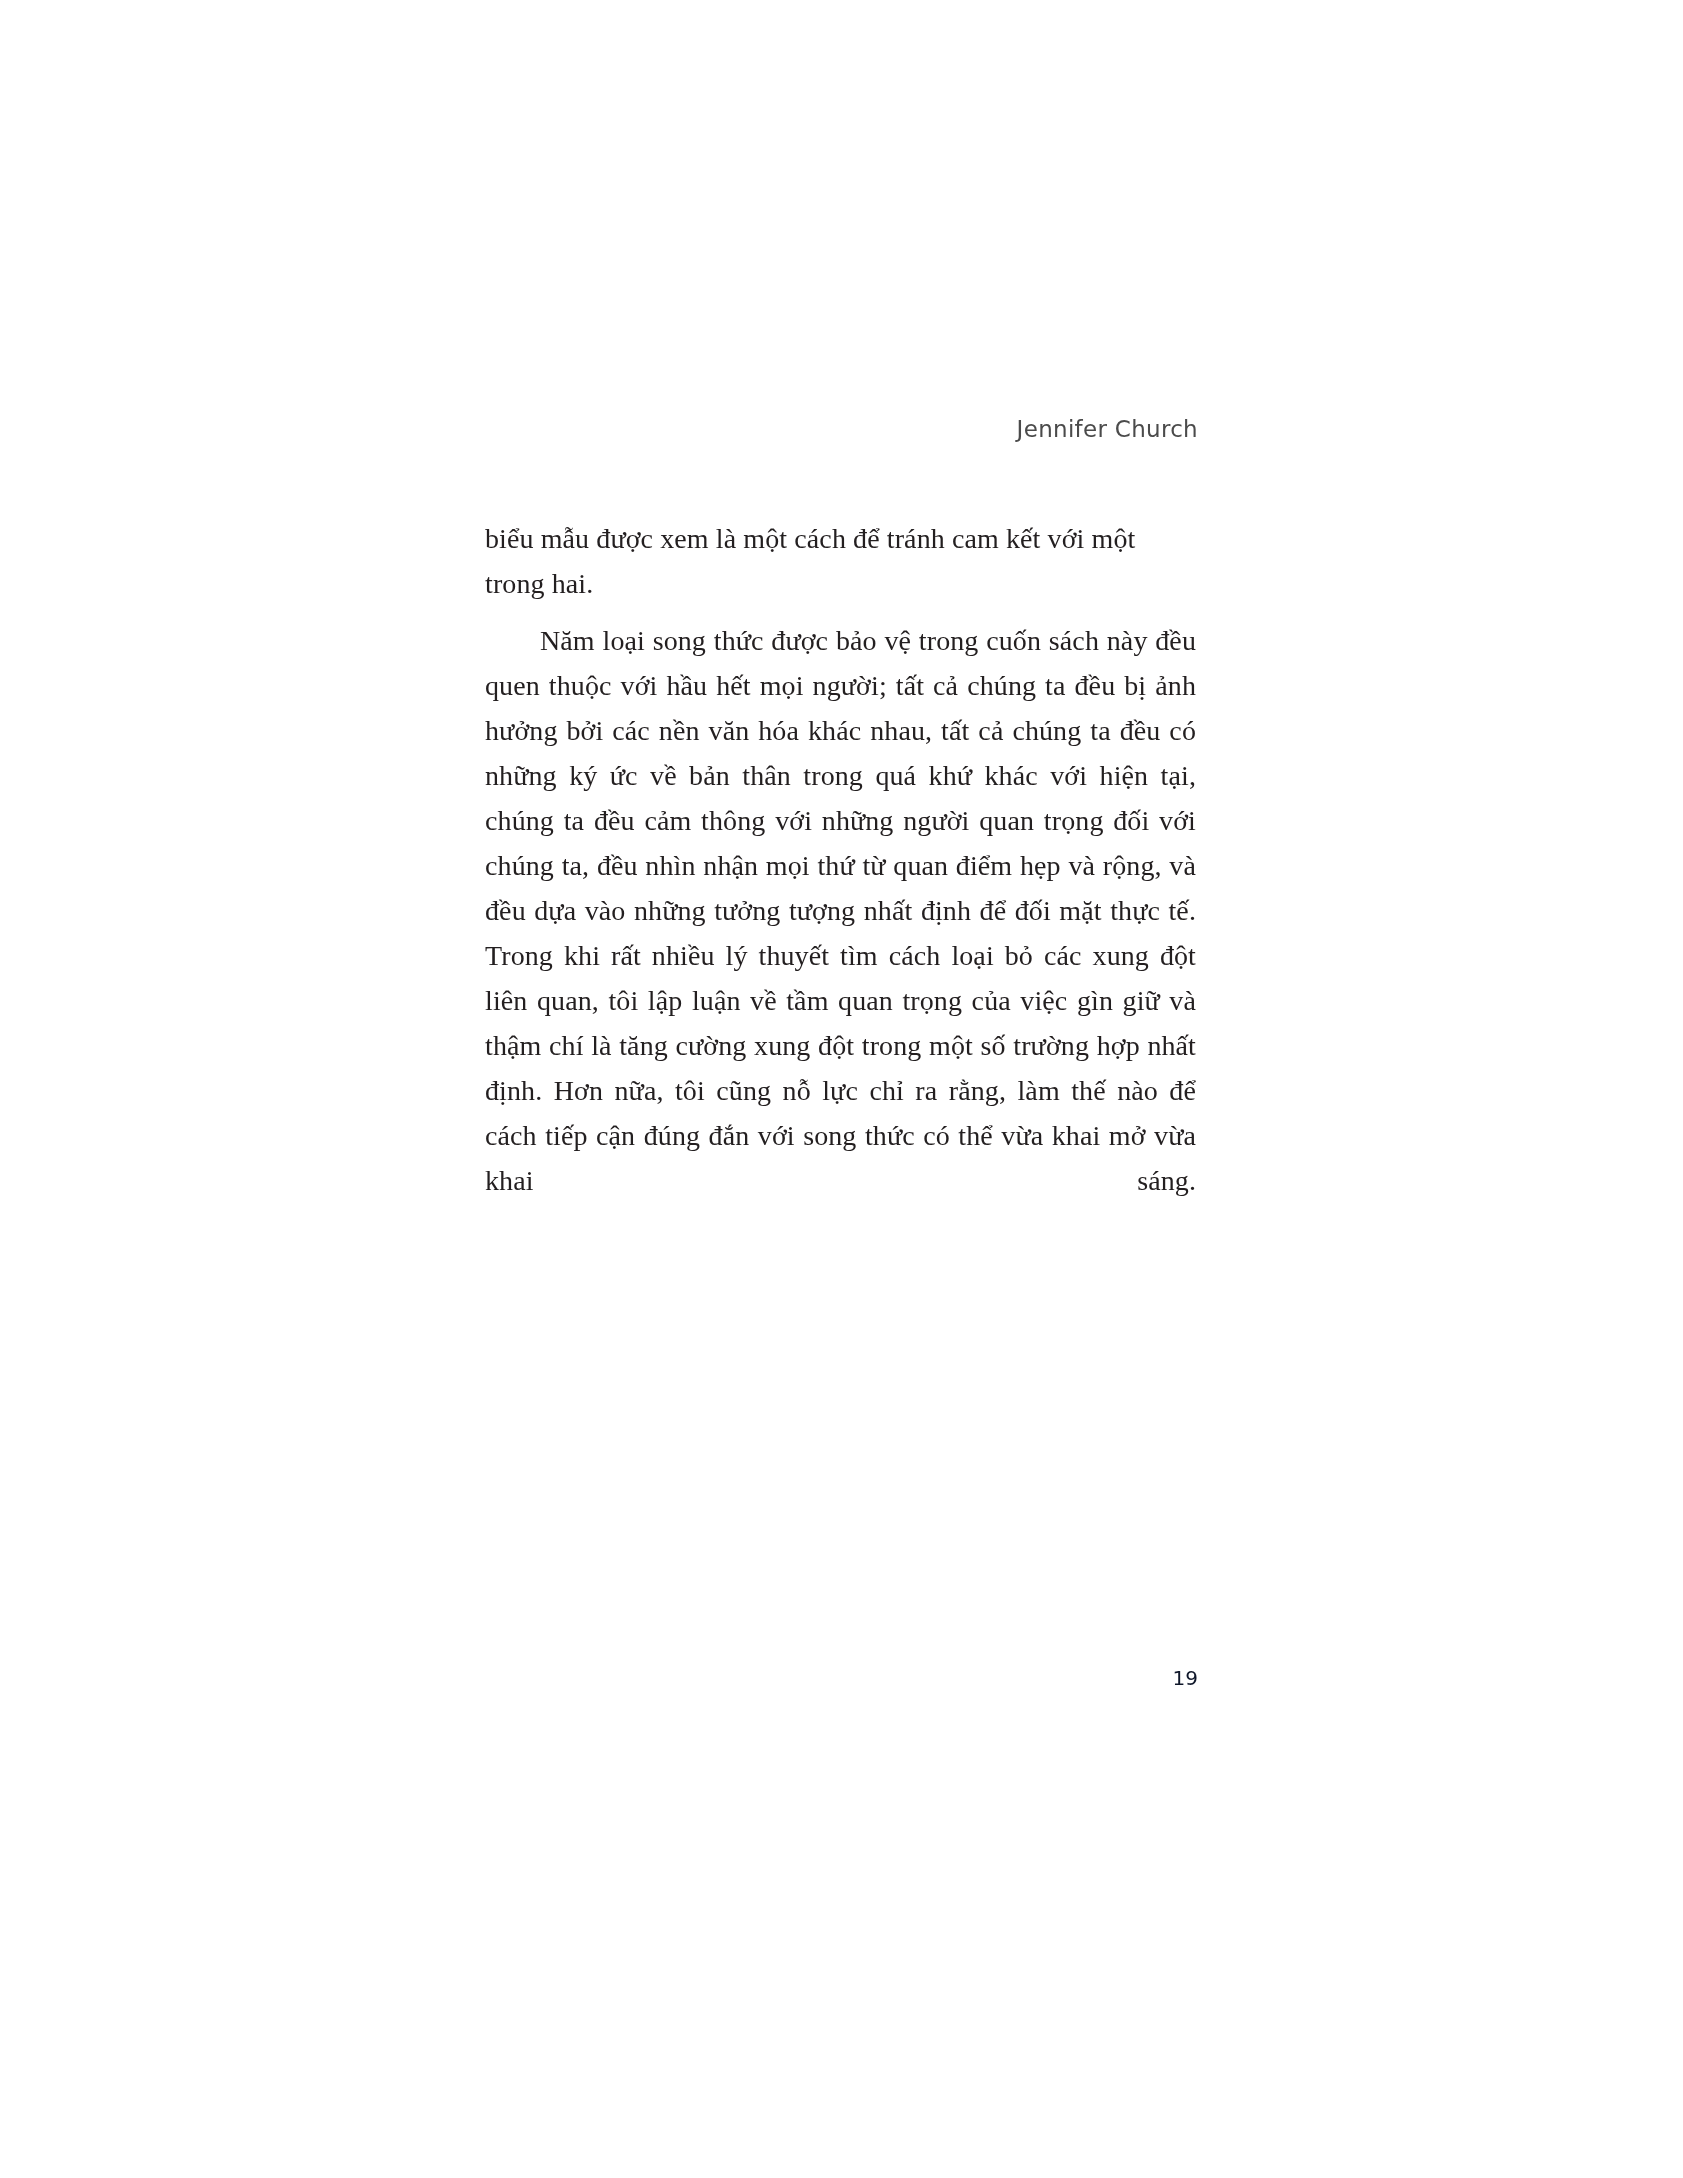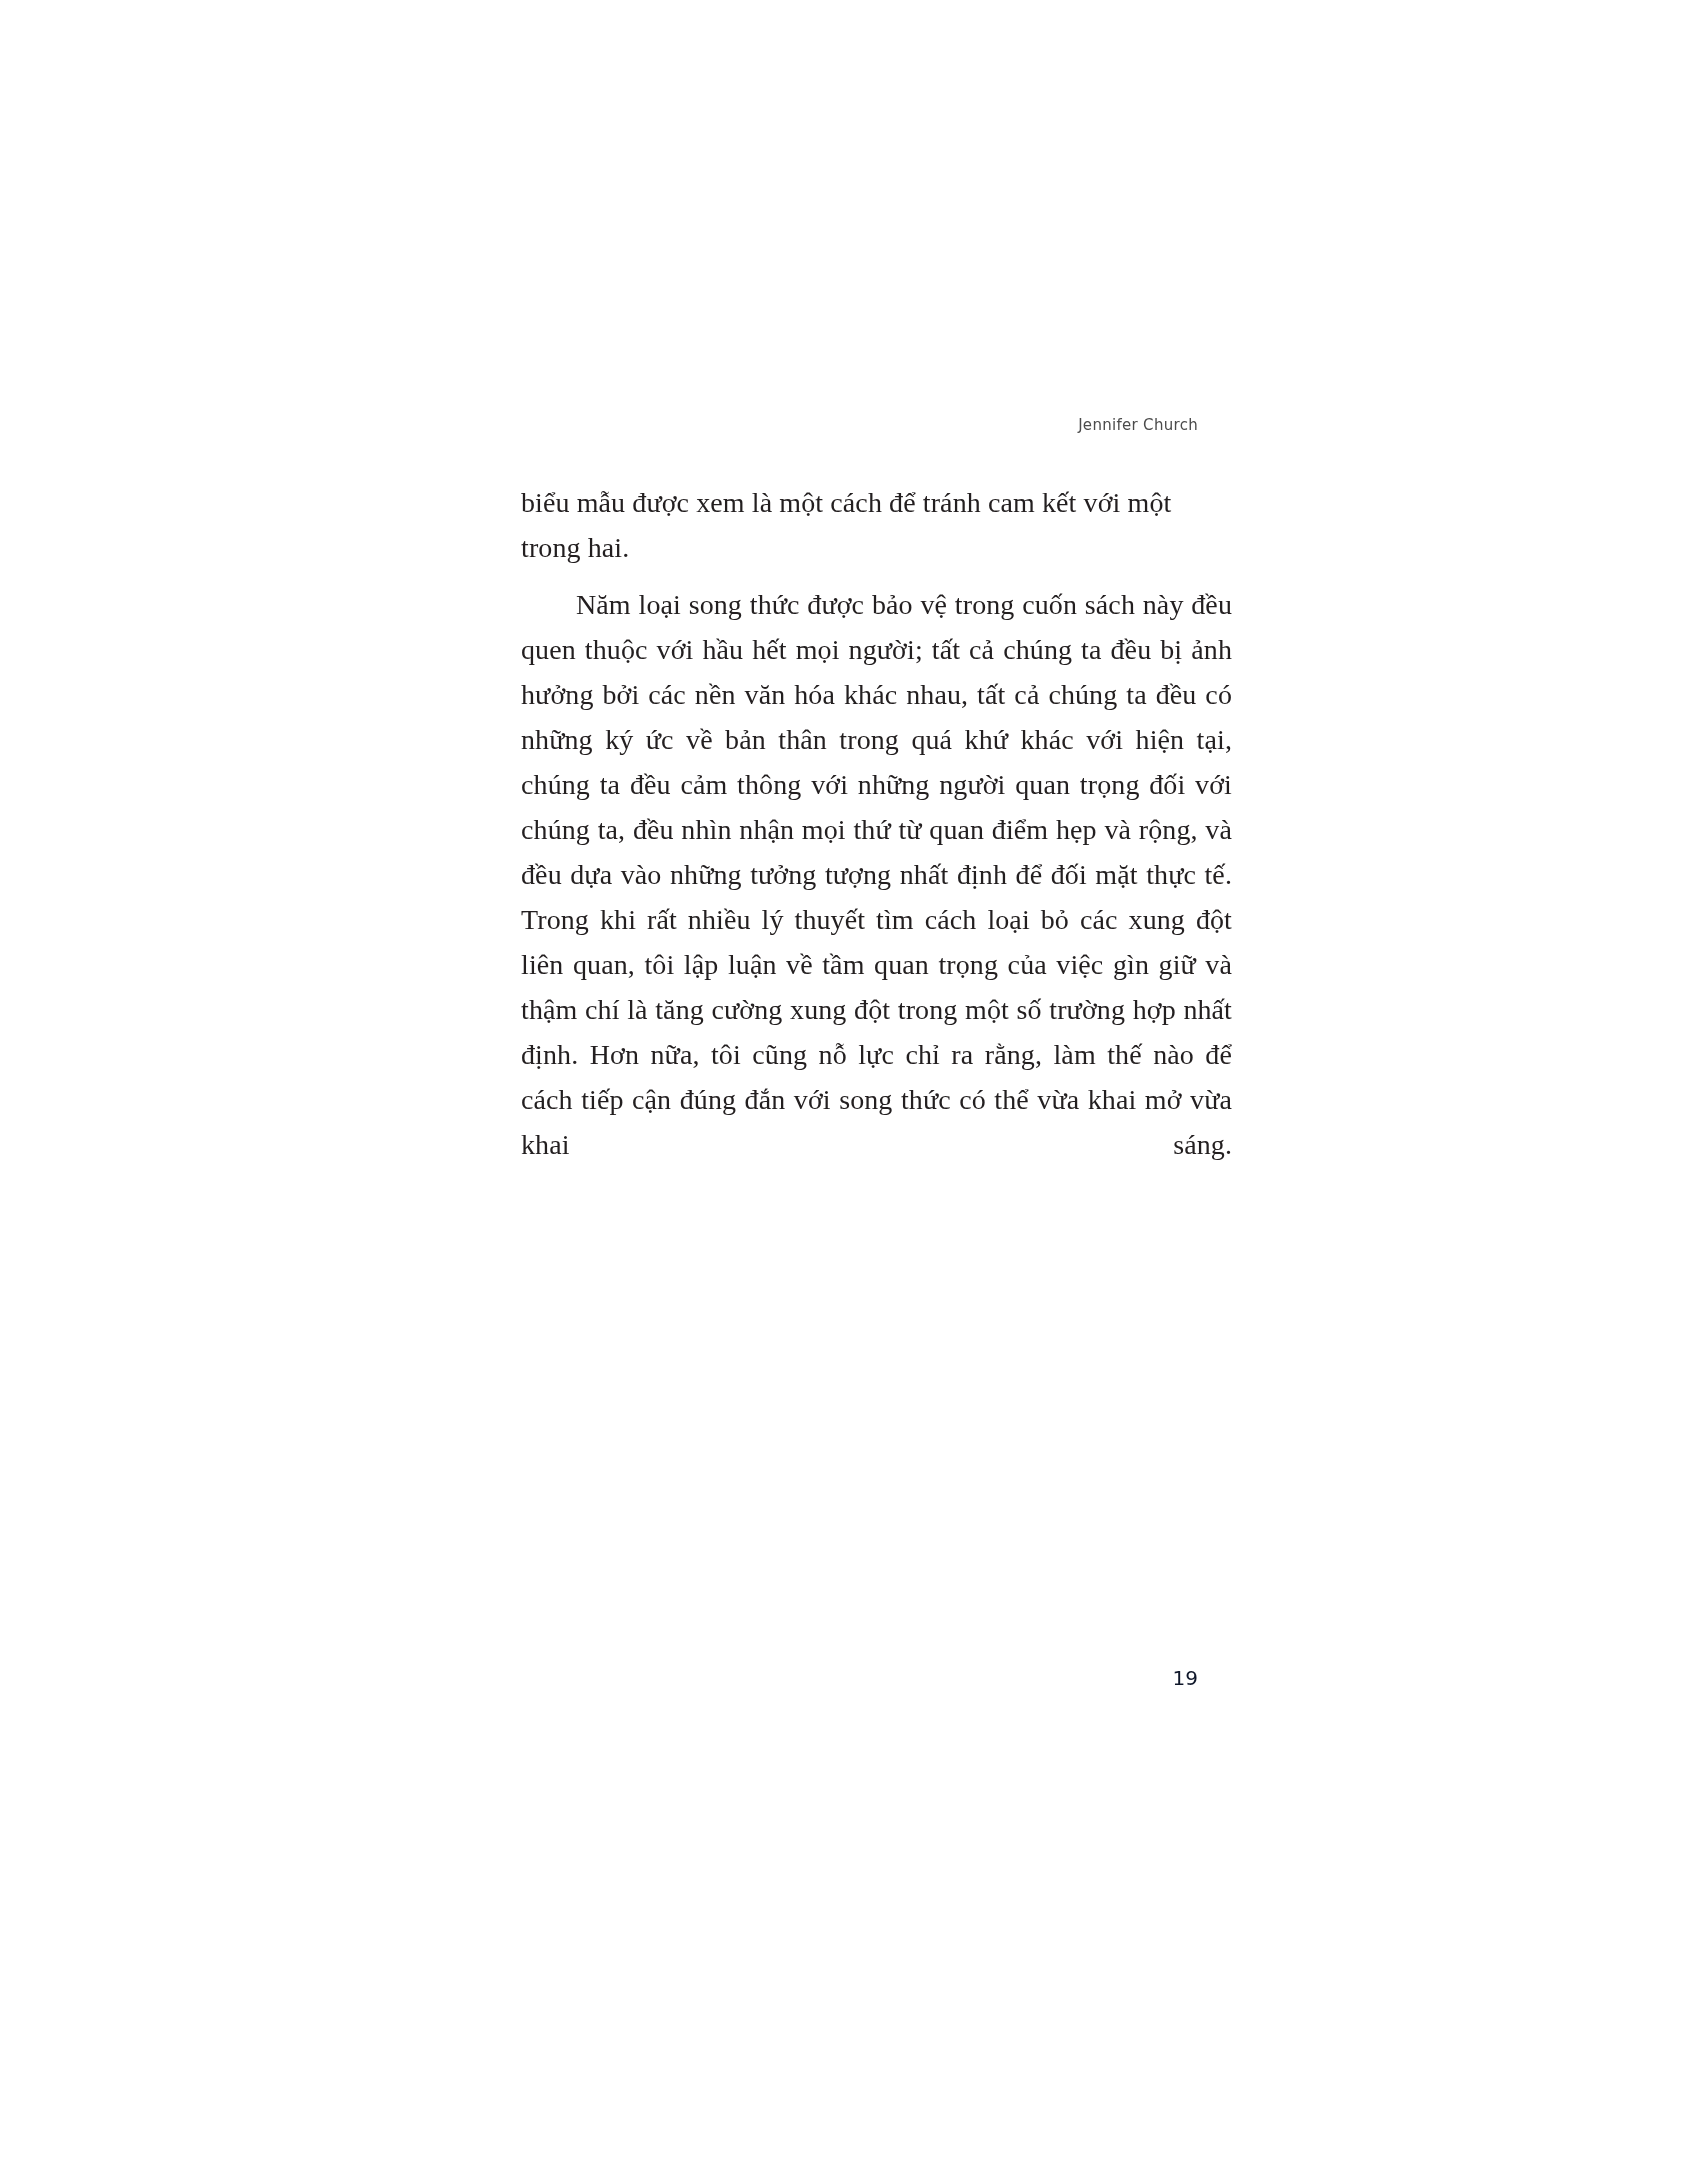--- a/index.html
+++ b/index.html
@@ -26,32 +26,31 @@
   }
 
   
   .running-head {
     position: absolute;
     left: 485px;
     top: 416px;
     width: 713px;
     text-align: right;
     font-family: "DejaVu Sans", sans-serif;
-    font-size: 15px;
+    font-size: 23px;
     letter-spacing: 0.3px;
     color: #4b4b4b;
   }
 
   
   .text-block {
     position: absolute;
     left: 485px;
-    top: 480px;
+    top: 516px;
     width: 711px;
-    margin-left: 36px;
   }
 
   .para {
     margin: 0;
     font-size: 28px;
     line-height: 45px;
     text-align: justify;
     text-justify: inter-word;
     color: #231f20;
     letter-spacing: 0.1px;

